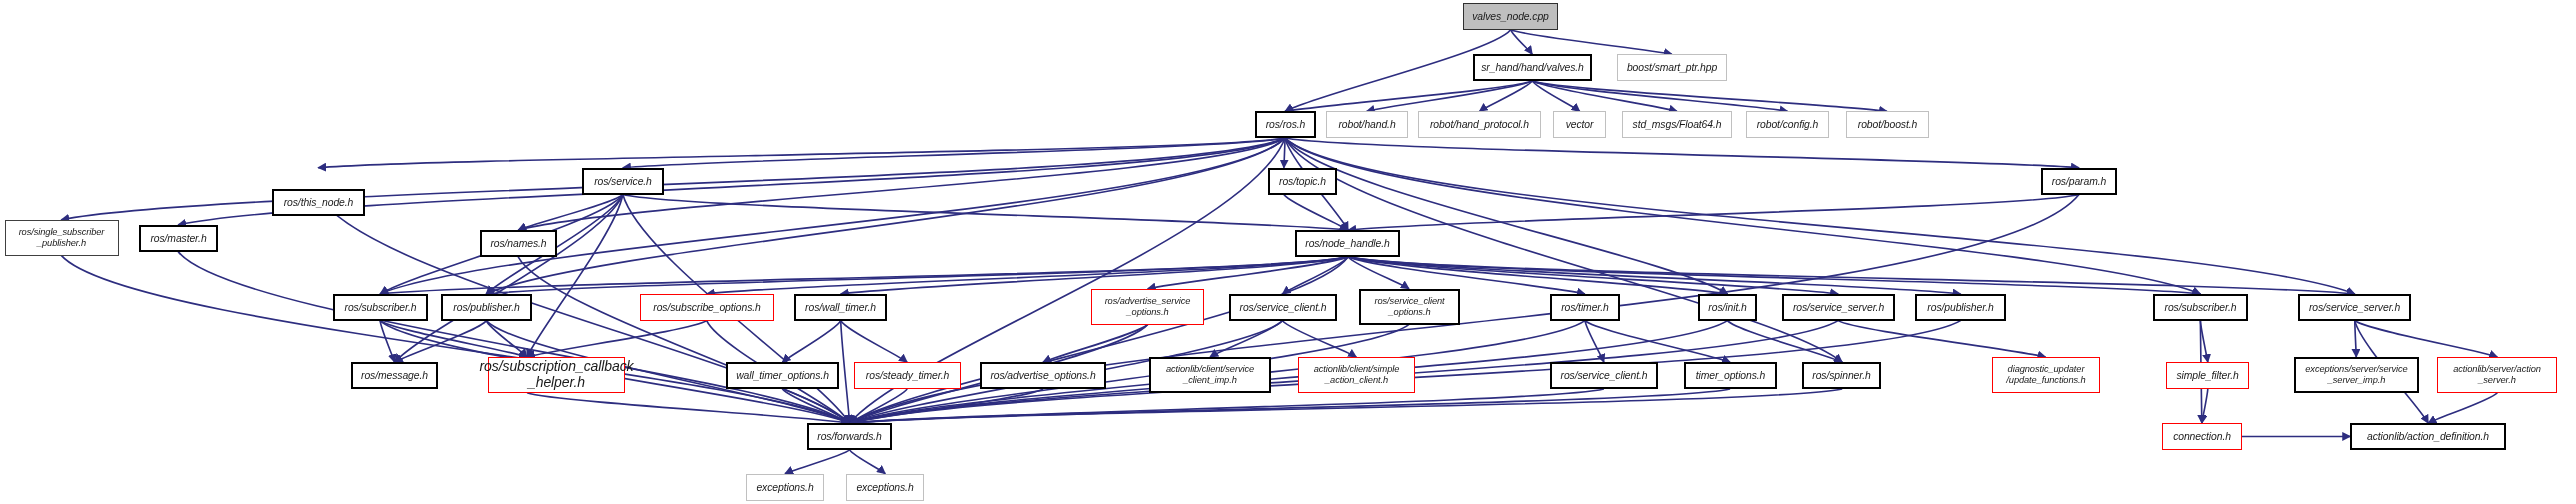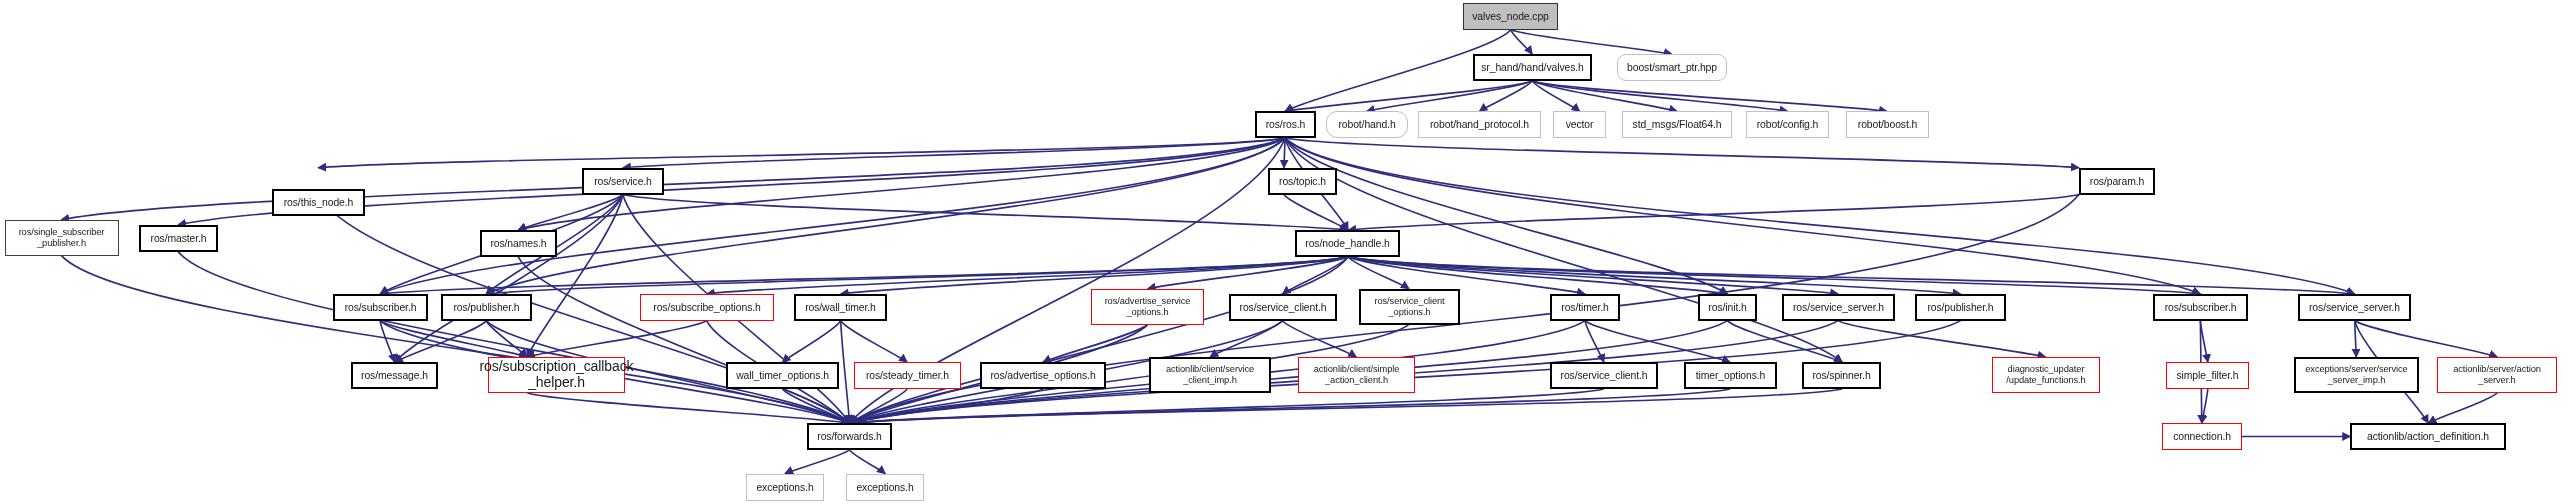--- a/index.html
+++ b/index.html
@@ -7,20 +7,21 @@
     padding: 0;
     background: #ffffff;
   }
   #graph-root {
     position: relative;
     width: 2576px;
     height: 504px;
     background: #ffffff;
     font-family: "Liberation Sans", sans-serif;
     overflow: hidden;
+    font-style: italic;
   }
   #graph-svg {
     position: absolute;
     left: 0;
     top: 0;
     width: 2576px;
     height: 504px;
   }
   .edge-path {
     fill: none;
@@ -160,32 +161,32 @@
         <path class="edge-path" d="M 2974 524 C 2973.36 534.1907692307692, 2967.12 562.3569230769231, 2966 570" marker-end="url(#arrow)"></path>
         <path class="edge-path" d="M 3364 529 C 3356.56 538.7532692307692, 3284.02 562.6850480769231, 3271 570" marker-end="url(#arrow)"></path>
         <path class="edge-path" d="M 3020 588 C 3031.68 588, 3145.56 588, 3166 588" marker-end="url(#arrow)"></path>
         <path class="edge-path" d="M 1144.5 606 C 1137.54 613.5753846153846, 1069.68 632.3184615384615, 1057.5 638" marker-end="url(#arrow)"></path>
         <path class="edge-path" d="M 1144.5 606 C 1148.34 613.3353846153847, 1185.78 632.4984615384616, 1192.5 638" marker-end="url(#arrow)"></path>
       </g>
   </svg>
   <div id="nodes-layer">
       <div class="node root" style="left: 1463px; top: 3px; width: 95px; height: 27px; font-size: 10.4px;">valves_node.cpp</div>
       <div class="node bold" style="left: 1473px; top: 54px; width: 119px; height: 27px; font-size: 10.4px;">sr_hand/hand/valves.h</div>
-      <div class="node grey" style="left: 1617px; top: 54px; width: 110px; height: 27px; font-size: 10.4px; border-radius: 9px;">boost/smart_ptr.hpp</div>
+      <div class="node grey" style="left: 1617px; top: 54px; width: 110px; height: 27px; font-size: 10.4px;">boost/smart_ptr.hpp</div>
       <div class="node bold" style="left: 1255px; top: 111px; width: 61px; height: 27px; font-size: 10.4px;">ros/ros.h</div>
-      <div class="node grey" style="left: 1326px; top: 111px; width: 82px; height: 27px; font-size: 10.4px; border-radius: 11px;">robot/hand.h</div>
+      <div class="node grey" style="left: 1326px; top: 111px; width: 82px; height: 27px; font-size: 10.4px;">robot/hand.h</div>
       <div class="node grey" style="left: 1418px; top: 111px; width: 123px; height: 27px; font-size: 10.4px;">robot/hand_protocol.h</div>
       <div class="node grey" style="left: 1553px; top: 111px; width: 53px; height: 27px; font-size: 10.4px;">vector</div>
       <div class="node grey" style="left: 1622px; top: 111px; width: 110px; height: 27px; font-size: 10.4px;">std_msgs/Float64.h</div>
       <div class="node grey" style="left: 1746px; top: 111px; width: 83px; height: 27px; font-size: 10.4px;">robot/config.h</div>
       <div class="node grey" style="left: 1846px; top: 111px; width: 83px; height: 27px; font-size: 10.4px;">robot/boost.h</div>
       <div class="node bold" style="left: 272px; top: 168px; width: 93px; height: 27px; font-size: 10.4px; margin-top: 21px;">ros/this_node.h</div>
       <div class="node bold" style="left: 582px; top: 168px; width: 82px; height: 27px; font-size: 10.4px;">ros/service.h</div>
       <div class="node bold" style="left: 1249px; top: 168px; width: 69px; height: 27px; font-size: 10.4px; margin-left: 19px;">ros/topic.h</div>
-      <div class="node bold" style="left: 2041px; top: 168px; width: 76px; height: 27px; font-size: 10.4px; margin-left: 38px;">ros/param.h</div>
+      <div class="node bold" style="left: 2041px; top: 168px; width: 76px; height: 27px; font-size: 10.4px;">ros/param.h</div>
       <div class="node" style="left: 4.5px; top: 220px; width: 114px; height: 36px; font-size: 9.3px;">ros/single_subscriber
 _publisher.h</div>
       <div class="node bold" style="left: 139px; top: 225px; width: 79px; height: 27px; font-size: 10.4px;">ros/master.h</div>
       <div class="node bold" style="left: 480px; top: 230px; width: 77px; height: 27px; font-size: 10.4px;">ros/names.h</div>
       <div class="node bold" style="left: 1295px; top: 230px; width: 105px; height: 27px; font-size: 10.4px;">ros/node_handle.h</div>
       <div class="node bold" style="left: 333px; top: 294px; width: 95px; height: 27px; font-size: 10.4px;">ros/subscriber.h</div>
       <div class="node bold" style="left: 441px; top: 294px; width: 91px; height: 27px; font-size: 10.4px;">ros/publisher.h</div>
       <div class="node red" style="left: 640px; top: 294px; width: 134px; height: 27px; font-size: 10.4px;">ros/subscribe_options.h</div>
       <div class="node bold" style="left: 794px; top: 294px; width: 93px; height: 27px; font-size: 10.4px;">ros/wall_timer.h</div>
       <div class="node red" style="left: 1091px; top: 289px; width: 113px; height: 36px; font-size: 9.3px;">ros/advertise_service

